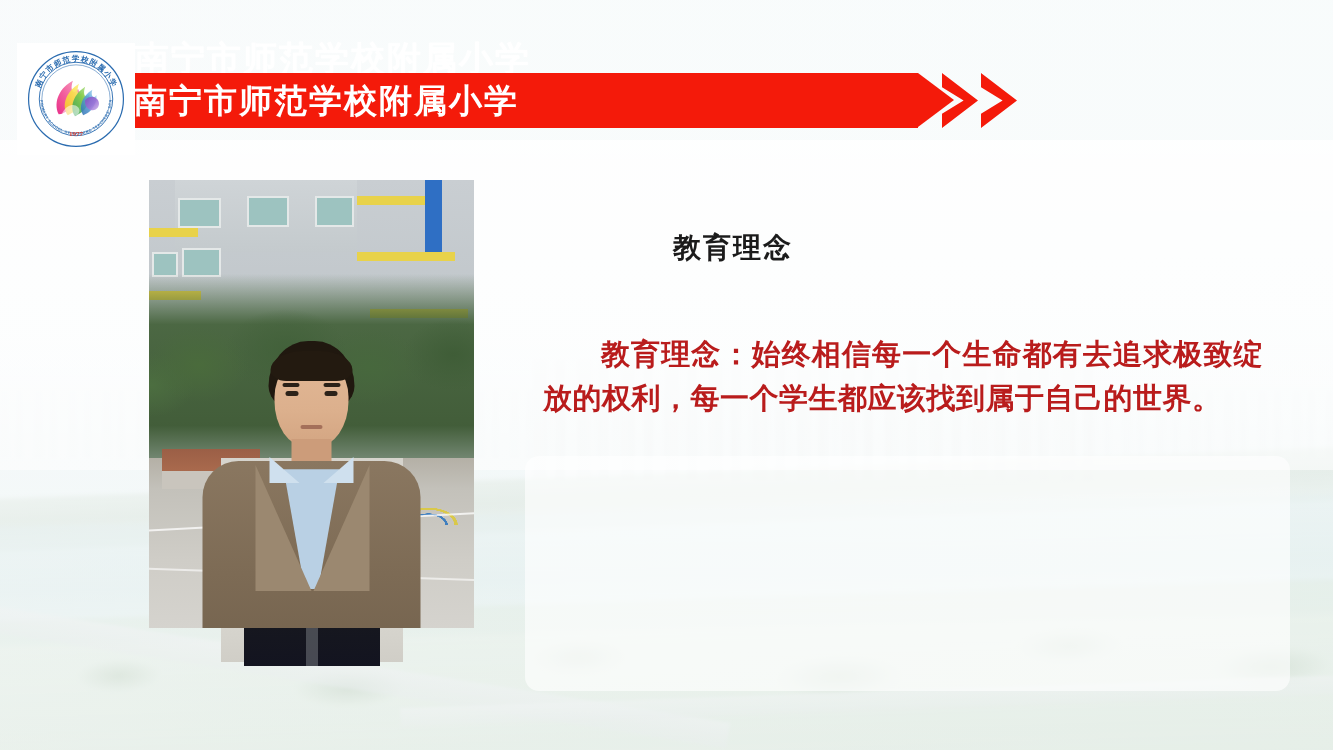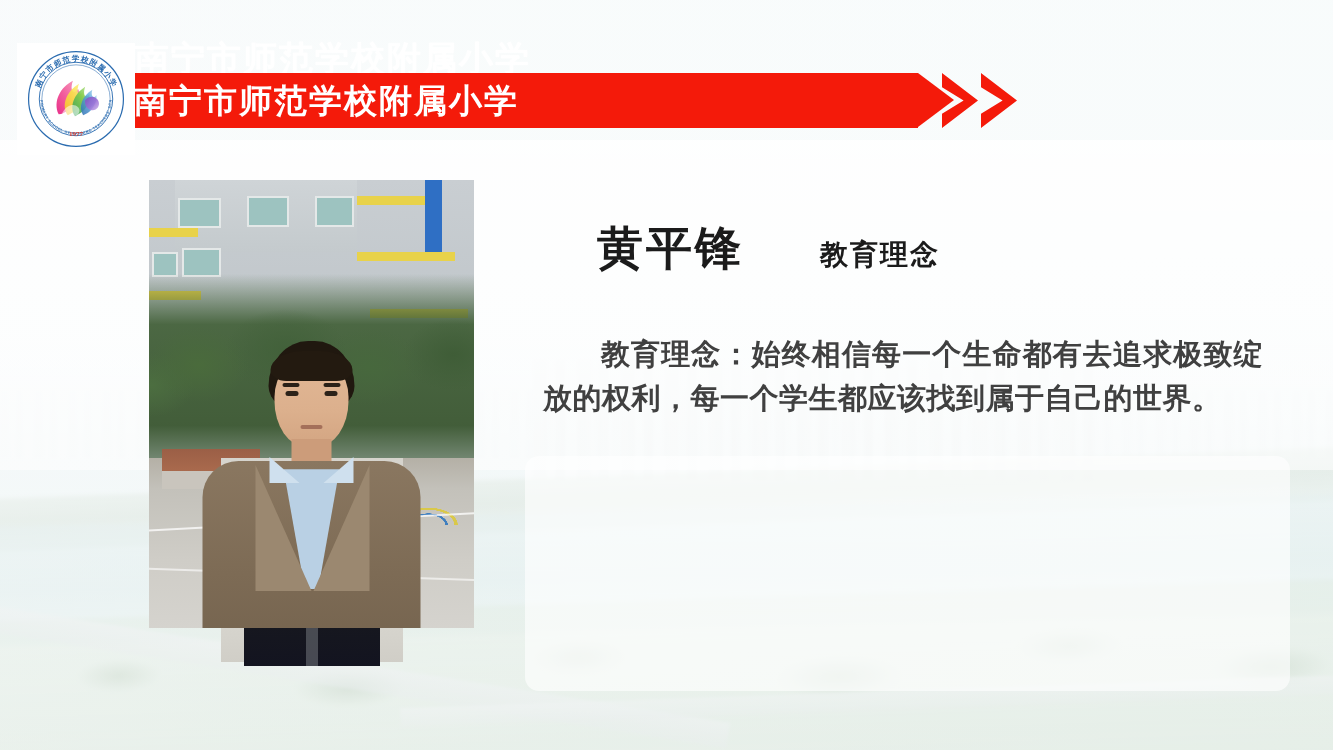--- a/index.html
+++ b/index.html
@@ -406,21 +406,21 @@
     letter-spacing: 2px;
     line-height: 58px;
   }
 
   .para {
     position: absolute;
     width: 720px;
     left: 543px;
     font-size: 29px;
     font-weight: 700;
-    color: #404040;
+    color: #b91c1c;
     line-height: 44px;
     letter-spacing: 0.5px;
     text-indent: 58px;
     text-align: justify;
   }
   .para-1 { top: 332px; }
   .para-2 { top: 492px; }
 </style>
 </head>
 <body>
@@ -556,20 +556,19 @@
 
   <div class="portrait-overflow">
     <div class="po-wall"></div>
     <div class="po-legs"></div>
     <div class="po-gap"></div>
   </div>
 
   <div class="text-panel"></div>
 
   <div class="name-row">
-    <div class="teacher-name">黄平锋</div>
     <div class="teacher-role">教育理念</div>
   </div>
 
   <div class="para para-1">教育理念：始终相信每一个生命都有去追求极致绽放的权利，每一个学生都应该找到属于自己的世界。</div>
 
 
 </div>
 
 </body></html>

